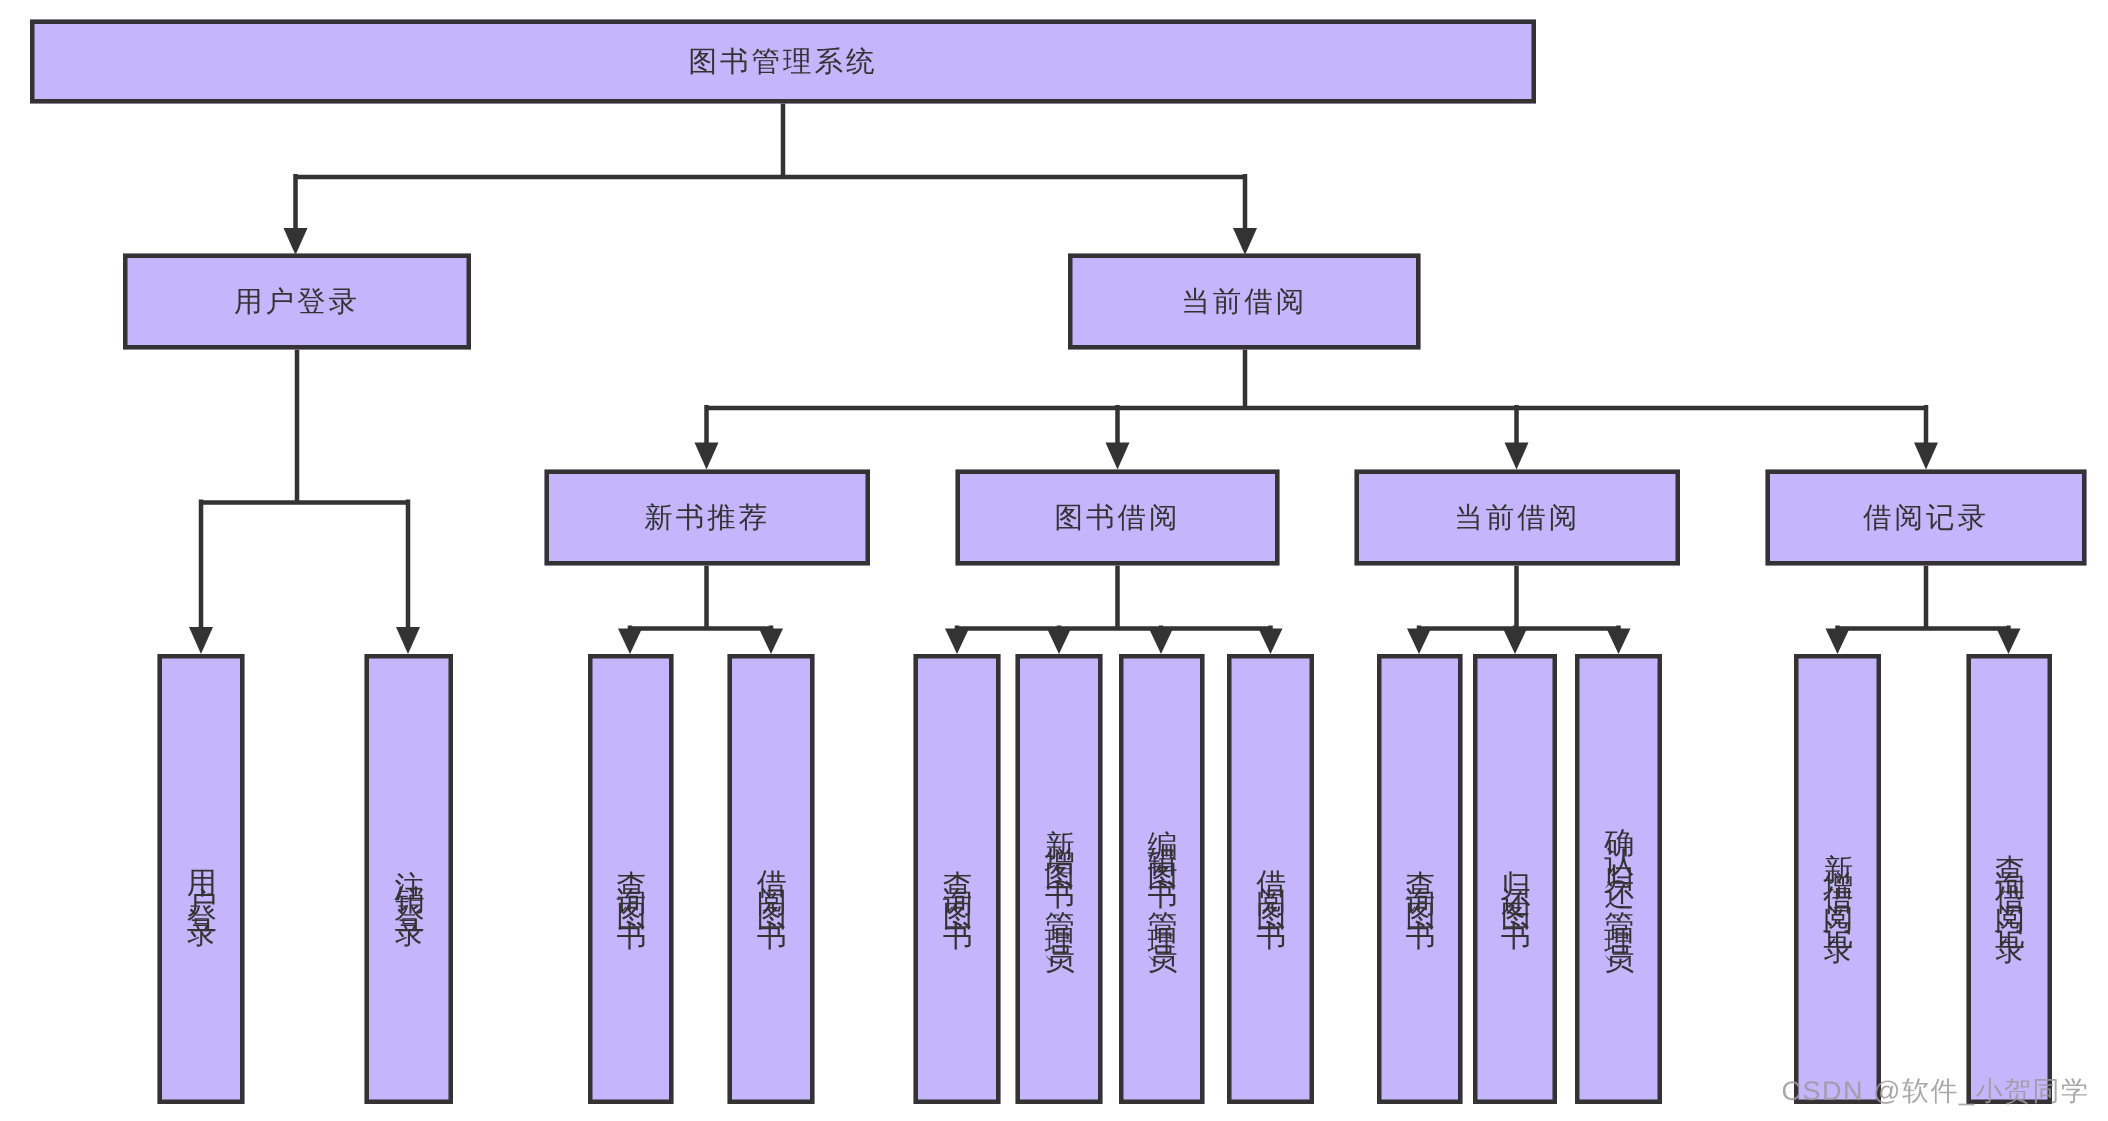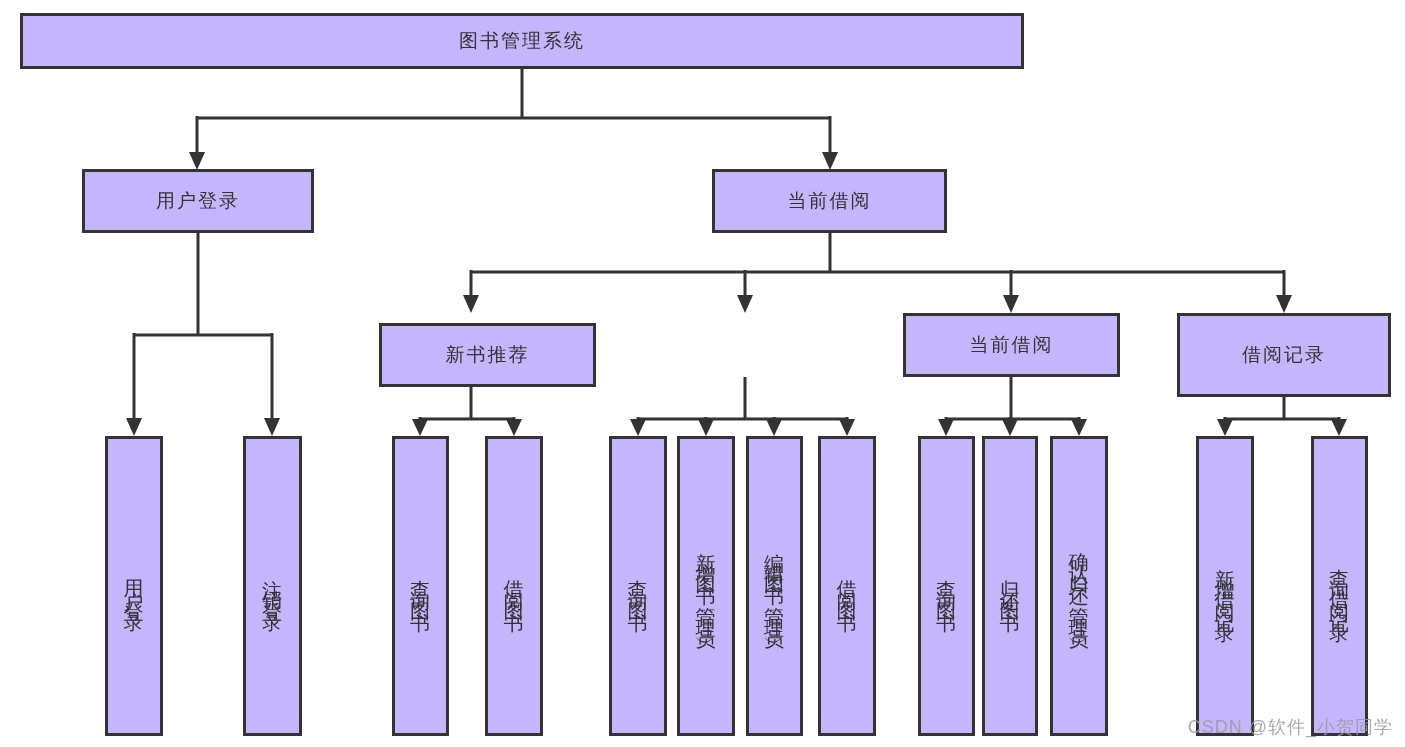--- a/index.html
+++ b/index.html
@@ -106,27 +106,30 @@
     <span>图书管理系统</span>
   </div>
 
   <div class="node h" style="left:82px; top:169px; width:232px; height:64px;">
     <span>用户登录</span>
   </div>
   <div class="node h" style="left:712px; top:169px; width:235px; height:64px;">
     <span>当前借阅</span>
   </div>
 
-  <div class="node h" style="left:363px; top:323px; width:217px; height:64px;margin-left:16px;">
+  <div class="node h" style="left:363px; top:313px; width:217px; height:64px;">
     <span>新书推荐</span>
+  </div>
+  <div class="node h" style="left:637px; top:313px; width:216px; height:64px;">
+    <span>图书借阅</span>
   </div>
   <div class="node h" style="left:903px; top:313px; width:217px; height:64px;">
     <span>当前借阅</span>
   </div>
-  <div class="node h" style="left:1177px; top:313px; width:214px; height:84px;">
+  <div class="node h" style="left:1177px; top:313px; width:214px; height:64px;">
     <span>借阅记录</span>
   </div>
 
   <div class="node v" style="left:105px; top:436px; width:58px; height:300px;">
     <span>用户登录</span>
   </div>
   <div class="node v" style="left:243px; top:436px; width:59px; height:300px;">
     <span>注销登录</span>
   </div>
 

